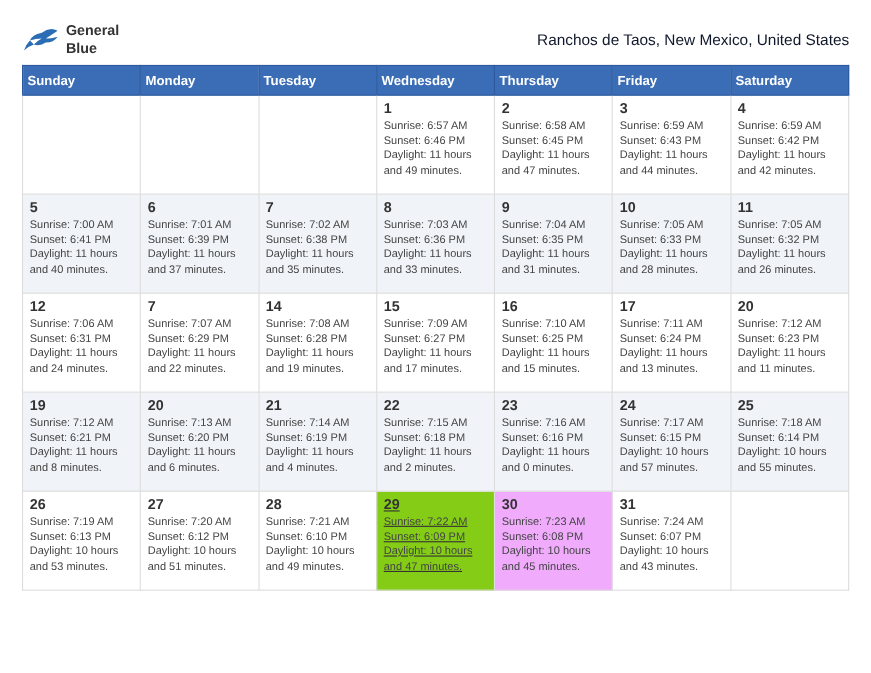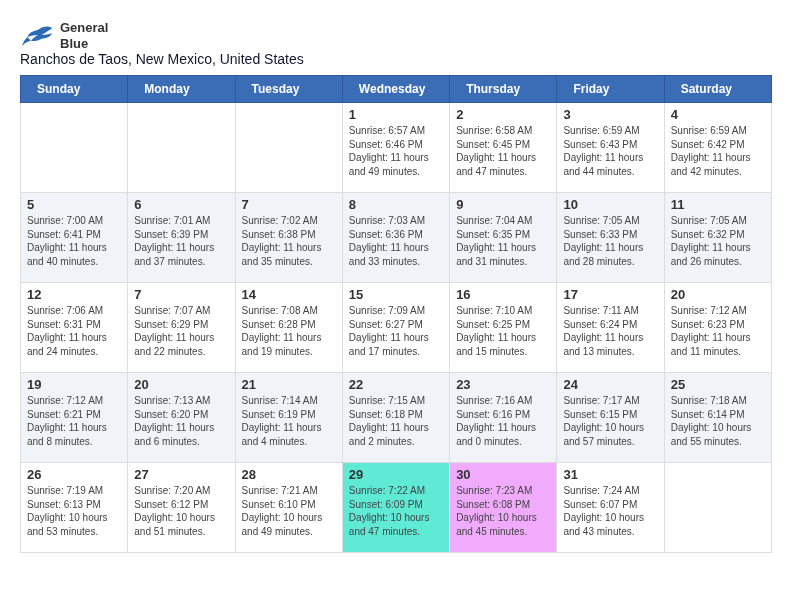--- a/index.html
+++ b/index.html
@@ -6,23 +6,22 @@
     body {
       font-family: Arial, sans-serif;
       background: #fff;
       width: 792px;
       min-height: 612px;
       padding: 20px;
     }
     .header {
       display: flex;
       justify-content: space-between;
-      align-items: flex-start;
+      align-items: center;
       margin-bottom: 4px;
-      flex-direction: column;
     }
     .logo {
       display: flex;
       align-items: center;
       gap: 4px;
     }
     .logo-text {
       font-size: 13px;
       font-weight: bold;
       color: #333;
@@ -48,21 +47,21 @@
       width: 100%;
       border-collapse: collapse;
       border: 1px solid #ccc;
       margin-top: 8px;
     }
     .calendar th {
       background-color: #3a6db5;
       color: white;
       font-size: 12px;
       font-weight: bold;
-      padding: 6px 16px;
+      padding: 6px 4px;
       text-align: left;
       border: 1px solid #2d5a9e;
     }
     .calendar td {
       width: calc(100%/7);
       vertical-align: top;
       padding: 4px 6px;
       border: 1px solid #ddd;
       font-size: 10.5px;
       color: #333;
@@ -233,21 +232,21 @@
           <div class="day-info">Sunrise: 7:19 AM<br>Sunset: 6:13 PM<br>Daylight: 10 hours<br>and 53 minutes.</div>
         </td>
         <td style="background: rgb(255, 255, 255);">
           <span class="day-number">27</span>
           <div class="day-info">Sunrise: 7:20 AM<br>Sunset: 6:12 PM<br>Daylight: 10 hours<br>and 51 minutes.</div>
         </td>
         <td style="background: rgb(255, 255, 255);">
           <span class="day-number">28</span>
           <div class="day-info">Sunrise: 7:21 AM<br>Sunset: 6:10 PM<br>Daylight: 10 hours<br>and 49 minutes.</div>
         </td>
-        <td style="background: #5eead4;">
+        <td style="background: #84cc16; text-decoration: underline;">
           <span class="day-number">29</span>
           <div class="day-info">Sunrise: 7:22 AM<br>Sunset: 6:09 PM<br>Daylight: 10 hours<br>and 47 minutes.</div>
         </td>
         <td style="background: #f0abfc;">
           <span class="day-number">30</span>
           <div class="day-info">Sunrise: 7:23 AM<br>Sunset: 6:08 PM<br>Daylight: 10 hours<br>and 45 minutes.</div>
         </td>
         <td style="background: rgb(255, 255, 255);">
           <span class="day-number">31</span>
           <div class="day-info">Sunrise: 7:24 AM<br>Sunset: 6:07 PM<br>Daylight: 10 hours<br>and 43 minutes.</div>

